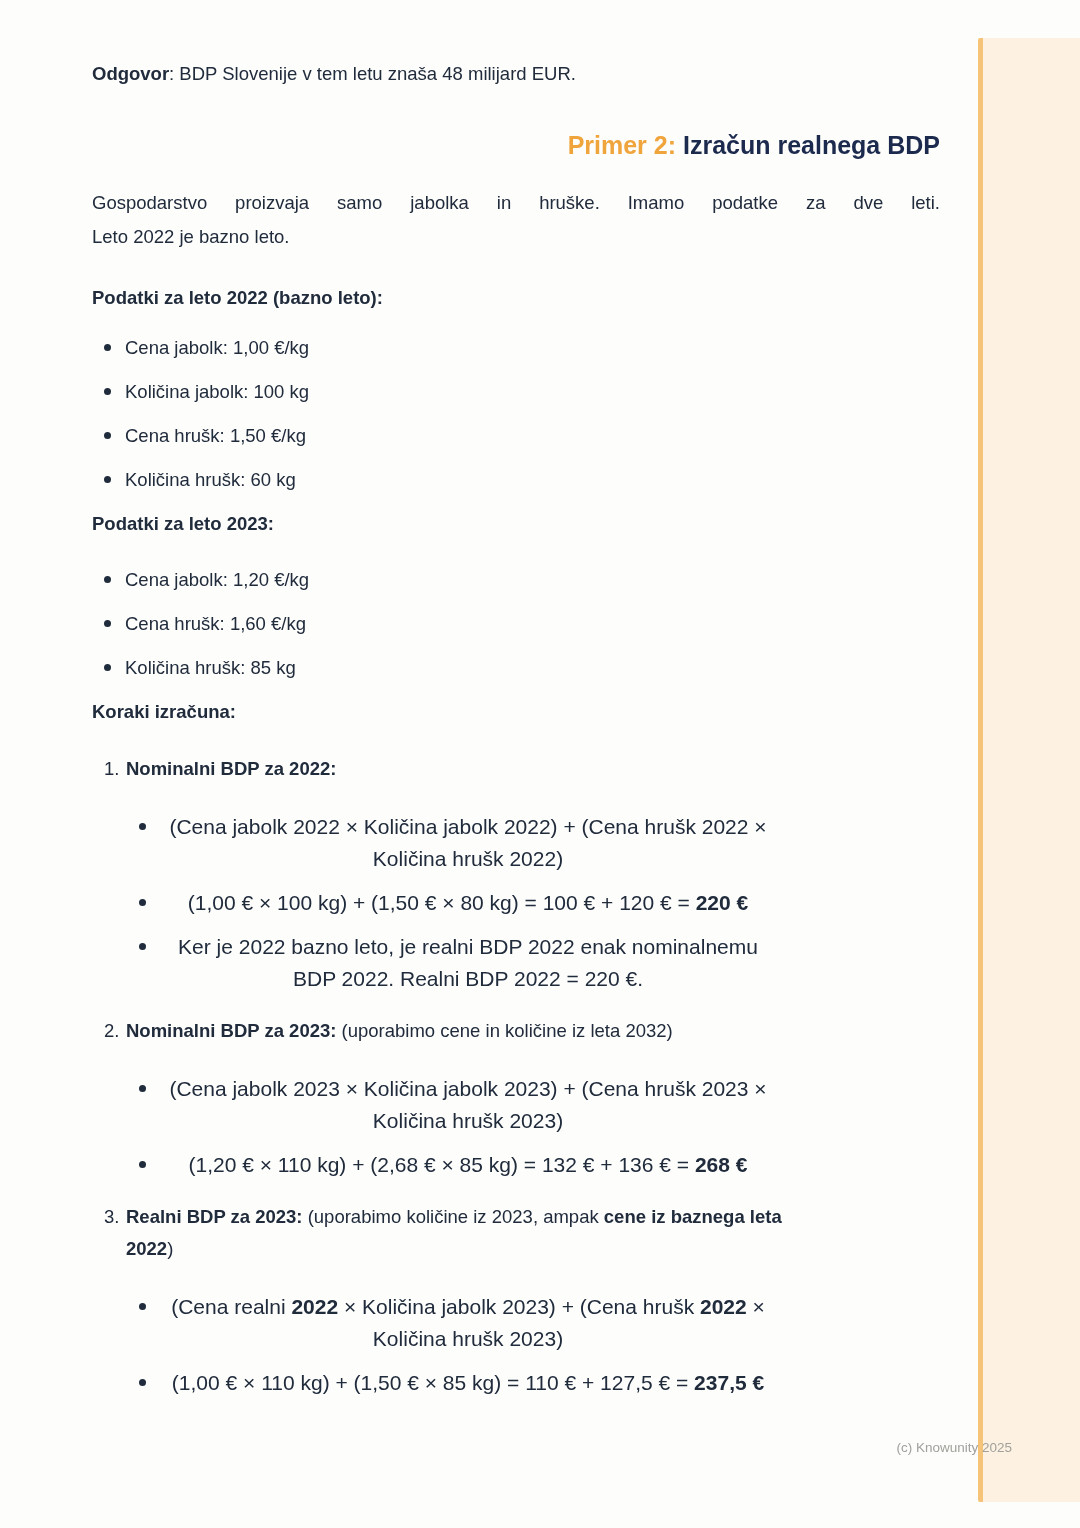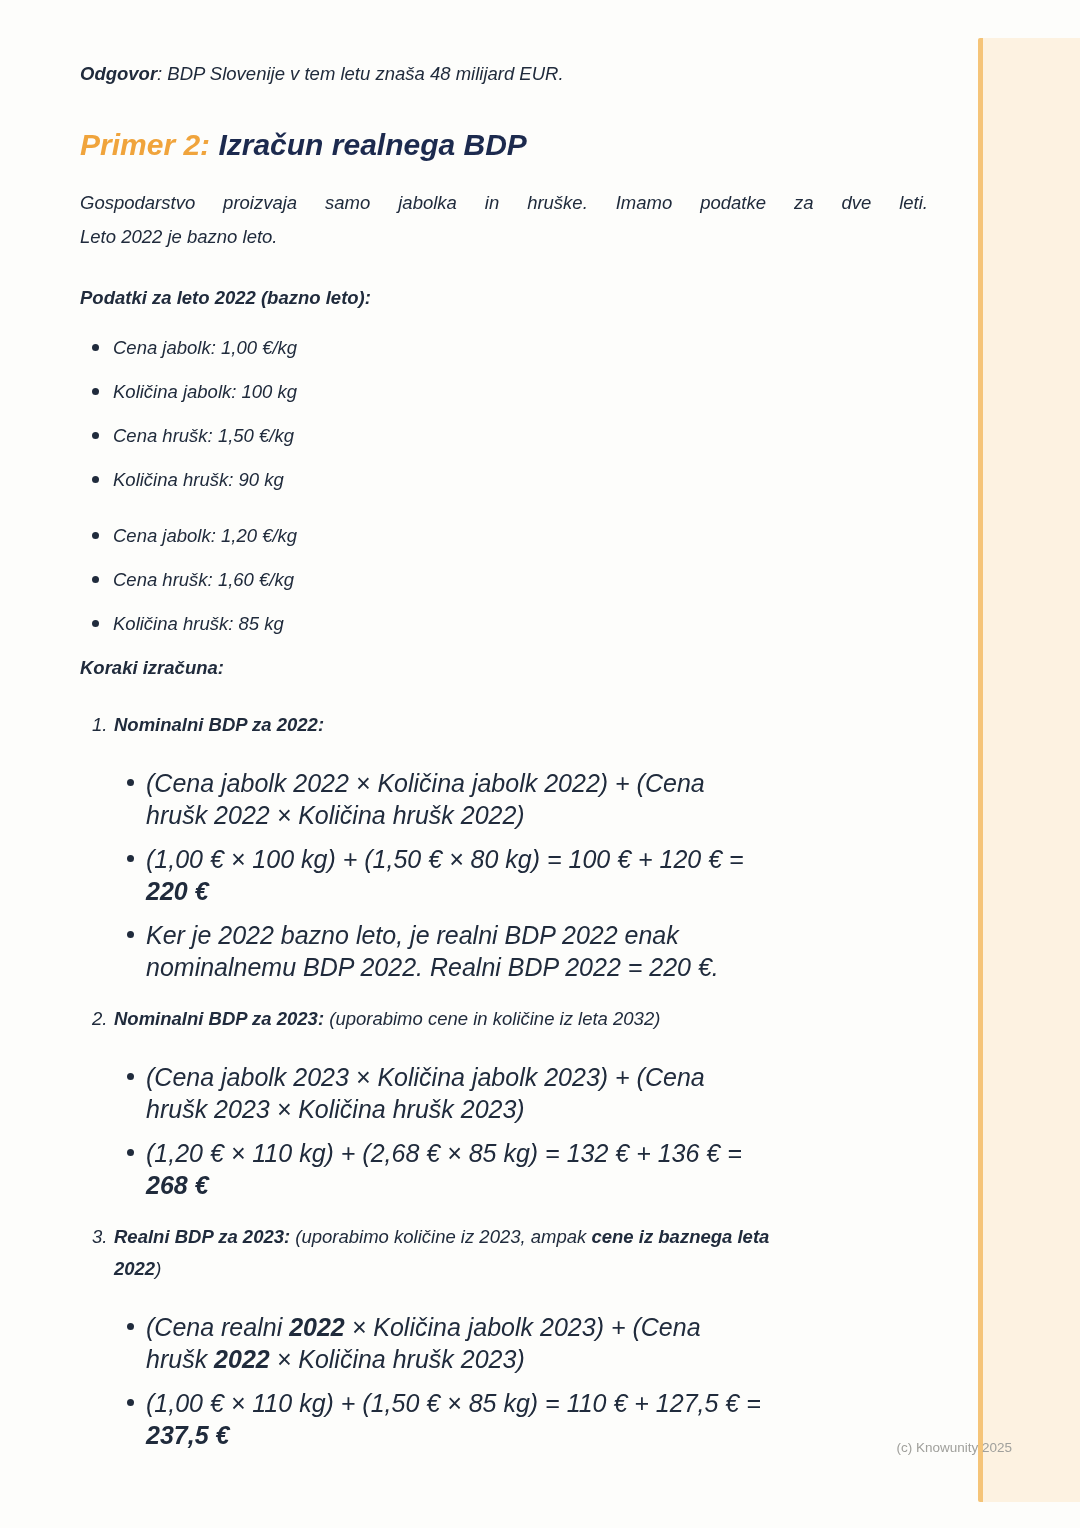--- a/index.html
+++ b/index.html
@@ -17,29 +17,28 @@
     bottom:26px;
     right:0;
     width:102px;
     background:#fdf2e1;
     border-left:5px solid #f5c478;
     border-radius:2px 0 0 2px;
     z-index:0;
   }
   .content {
     position:absolute;
-    left:80px;
+    left:92px;
     top:0;
     width:848px;
     z-index:1;
-    font-style:italic;
   }
   .answer { padding-top:61px; font-size:18.5px; line-height:26px; }
   .answer strong { font-weight:700; }
-  .heading { margin-top:43px; font-size:30px; line-height:30px; font-weight:700; }
+  .heading { margin-top:43px; font-size:25px; line-height:30px; font-weight:700;text-align:right; }
   .heading .accent { color:#f0a43c; }
   .heading .rest { color:#1c2a4e; }
   .intro { margin-top:26px; font-size:18.5px; line-height:34px; }
   .intro .jline { display:block; text-align:justify; text-align-last:justify; }
   .intro .line { display:block; }
   .section-title { margin-top:30px; font-size:18.5px; line-height:27px; font-weight:700; }
   .section-title.t2023 { margin-top:12px; }
   .section-title.tsteps { margin-top:11px; }
   ul.bullets { margin-top:23px; list-style:none; }
   ul.bullets.b2023 { margin-top:29px; }
@@ -62,22 +61,23 @@
   .step { position:relative; padding-left:34px; margin-bottom:20px; max-width:740px; }
   .step-num { position:absolute; left:12px; top:0; font-size:18.5px; line-height:32px; }
   .step-line { font-size:18.5px; line-height:32px; }
   .step-line strong, ul.sub strong { font-weight:700; }
   ul.sub { margin-top:26px; list-style:none; }
   ul.sub > li {
     position:relative;
     padding-left:32px;
     margin-bottom:12px;
     max-width:652px;
-    font-size:25px;
+    font-size:21px;
     line-height:32px;
+    text-align:center;
   }
   ul.sub > li:last-child { margin-bottom:0; }
   ul.sub > li::before {
     content:'';
     position:absolute;
     left:13px; top:12px;
     width:7px; height:7px;
     border-radius:50%;
     background:#202b3c;
   }
@@ -105,23 +105,24 @@
   <p class="intro">
       <span class="jline">Gospodarstvo proizvaja samo jabolka in hruške. Imamo podatke za dve leti.</span>
       <span class="line">Leto 2022 je bazno leto.</span>
     </p>
 
   <h2 class="section-title">Podatki za leto 2022 (bazno leto):</h2>
   <ul class="bullets">
     <li><span>Cena jabolk: 1,00 €/kg</span></li>
     <li><span>Količina jabolk: 100 kg</span></li>
     <li><span>Cena hrušk: 1,50 €/kg</span></li>
-    <li><span>Količina hrušk: 90 kg</span></li>
+    <li><span>Količina hrušk: 60 kg</span></li>
   </ul>
 
+  <h2 class="section-title t2023">Podatki za leto 2023:</h2>
   <ul class="bullets b2023">
     <li><span>Cena jabolk: 1,20 €/kg</span></li>
     <li><span>Cena hrušk: 1,60 €/kg</span></li>
     <li><span>Količina hrušk: 85 kg</span></li>
   </ul>
 
   <h2 class="section-title tsteps">Koraki izračuna:</h2>
 
   <ol class="steps">
 

